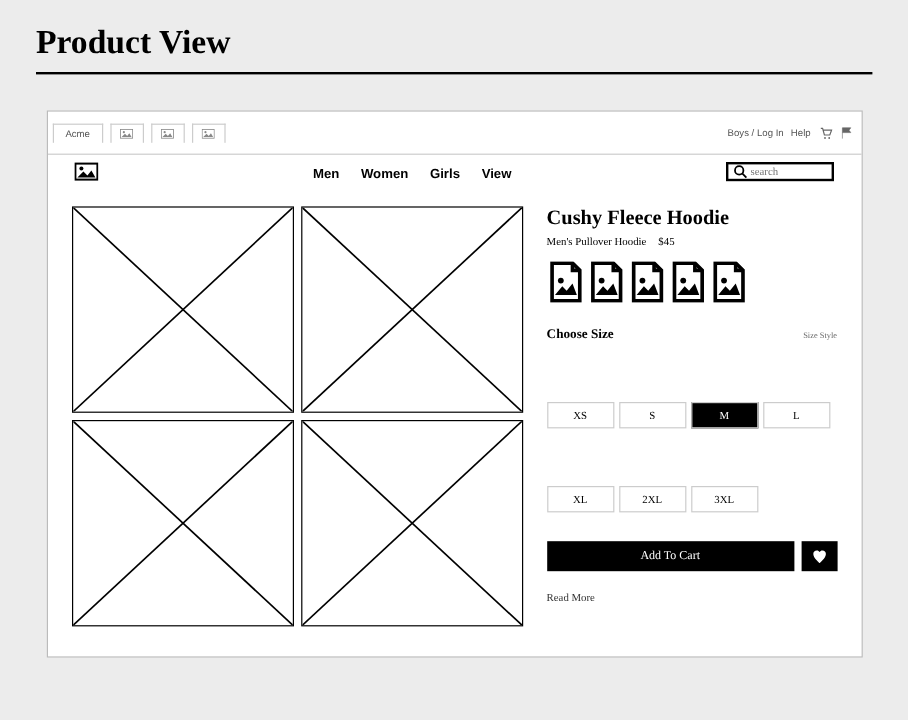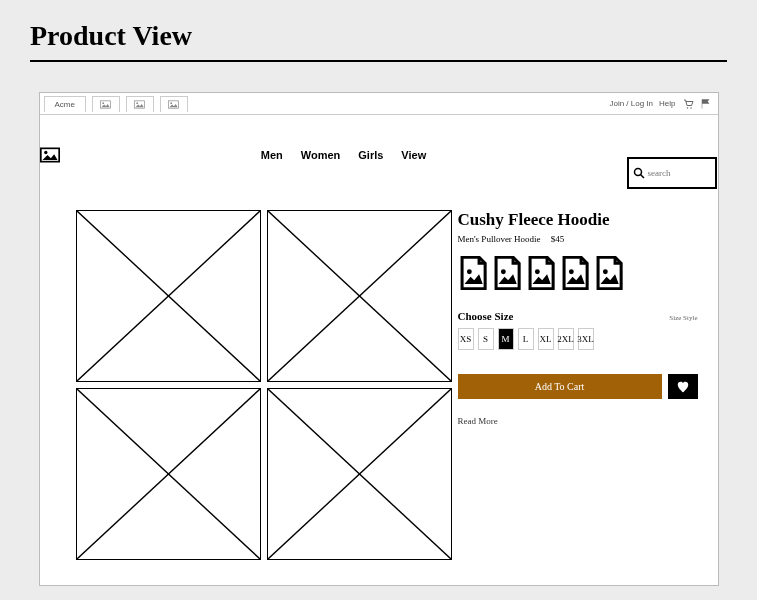--- a/index.html
+++ b/index.html
@@ -24,21 +24,21 @@
       background: #fff;
       border: 1px solid #bbb;
       width: 680px;
       margin: 0 auto;
       font-family: Arial, Helvetica, sans-serif;
     }
     .browser-top {
       display: flex;
       align-items: center;
       border-bottom: 1px solid #ccc;
-      height: 22px;
+      height: 36px;
       font-size: 8px;
       color: #555;
     }
     .tab-acme {
       border: 1px solid #ccc;
       border-bottom: none;
       padding: 3px 10px;
       margin-left: 4px;
       font-size: 8px;
       background: #fff;
@@ -58,22 +58,22 @@
       margin-left: auto;
       display: flex;
       align-items: center;
       gap: 6px;
       padding-right: 6px;
     }
     .top-link { font-size: 8px; color: #555; cursor: pointer; }
     .cart-icon, .flag-icon { width: 12px; height: 12px; }
     .header {
       display: flex;
-      align-items: center;
-      padding: 6px 0;
+      align-items: flex-end;
+      padding: 6px 22px;
       gap: 10px;
     }
     .logo-ph {
       width: 20px; height: 16px;
     }
     .nav {
       display: flex;
       gap: 18px;
       margin-left: auto;
       margin-right: auto;
@@ -82,38 +82,37 @@
       font-size: 11px;
       font-weight: bold;
       color: #000;
       text-decoration: none;
       cursor: pointer;
     }
     .search {
       display: flex;
       align-items: center;
       border: 2px solid #000;
-      height: 32px;
+      height: 16px;
       padding: 0 4px;
       width: 90px;
-      margin-top: 36px;
     }
     .search svg { width: 12px; height: 12px; margin-right: 2px; flex-shrink: 0; }
     .search input {
       border: none;
       outline: none;
       font-size: 9px;
       font-family: "Comic Sans MS", cursive;
       width: 100%;
       color: #888;
     }
     .content {
       display: flex;
-      padding: 15px 20px 25px 36px;
-      gap: 6px;
+      padding: 15px 20px 25px 20px;
+      gap: 20px;
     }
     .gallery {
       display: grid;
       grid-template-columns: 1fr 1fr;
       gap: 6px;
       flex-shrink: 0;
     }
     .img-ph {
       width: 185px;
       height: 172px;
@@ -135,33 +134,34 @@
     .size-header {
       display: flex;
       justify-content: space-between;
       align-items: baseline;
       margin-bottom: 6px;
     }
     .size-label { font-size: 11px; font-weight: bold; font-family: "Comic Sans MS", cursive; }
     .size-guide { font-size: 7px; color: #666; font-family: "Comic Sans MS", cursive; }
     .sizes { display: flex; flex-wrap: wrap; gap: 4px; margin-bottom: 24px; }
     .size-btn {
-      width: 16px; height: 22px;
+      width: 56px; height: 22px;
       border: 1px solid #ccc;
       display: flex; align-items: center; justify-content: center;
       font-size: 9px;
       background: #fff;
       cursor: pointer;
       font-family: "Comic Sans MS", cursive;
+      margin-top: 44px;
     }
     .size-btn.selected { background: #000; color: #fff; }
     .cart-row { display: flex; gap: 6px; margin-bottom: 16px; }
     .add-cart {
       flex: 1;
-      background: #a16207;
+      background: #000000;
       color: #fff;
       text-align: center;
       padding: 7px 0;
       font-size: 10px;
       font-family: "Comic Sans MS", cursive;
       cursor: pointer;
     }
     .wish-btn {
       width: 30px;
       background: #000;
@@ -200,21 +200,21 @@
         </svg>
     </div>
     <div class="tab-img">
       <svg class="mini-img-icon" viewBox="0 0 24 18">
           <rect x="1" y="1" width="22" height="16" fill="none" stroke="#888" stroke-width="1.5"></rect>
           <circle cx="7" cy="6" r="2" fill="#888"></circle>
           <path d="M3 15 L9 9 L13 13 L17 8 L21 15 Z" fill="#888"></path>
         </svg>
     </div>
     <div class="browser-top-right">
-      <span class="top-link">Join / Log In</span>
+      <span class="top-link">Boys / Log In</span>
       <span class="top-link">Help</span>
       <svg class="cart-icon" viewBox="0 0 24 24">
           <path d="M4 4 H7 L10 15 H19 L22 7 H8" fill="none" stroke="#666" stroke-width="2"></path>
           <circle cx="11" cy="20" r="1.5" fill="#666"></circle>
           <circle cx="18" cy="20" r="1.5" fill="#666"></circle>
         </svg>
       <svg class="flag-icon" viewBox="0 0 24 24">
           <path d="M4 3 V21 M4 3 H18 L15 7 L18 11 H4" fill="#666" stroke="#666"></path>
         </svg>
     </div>

